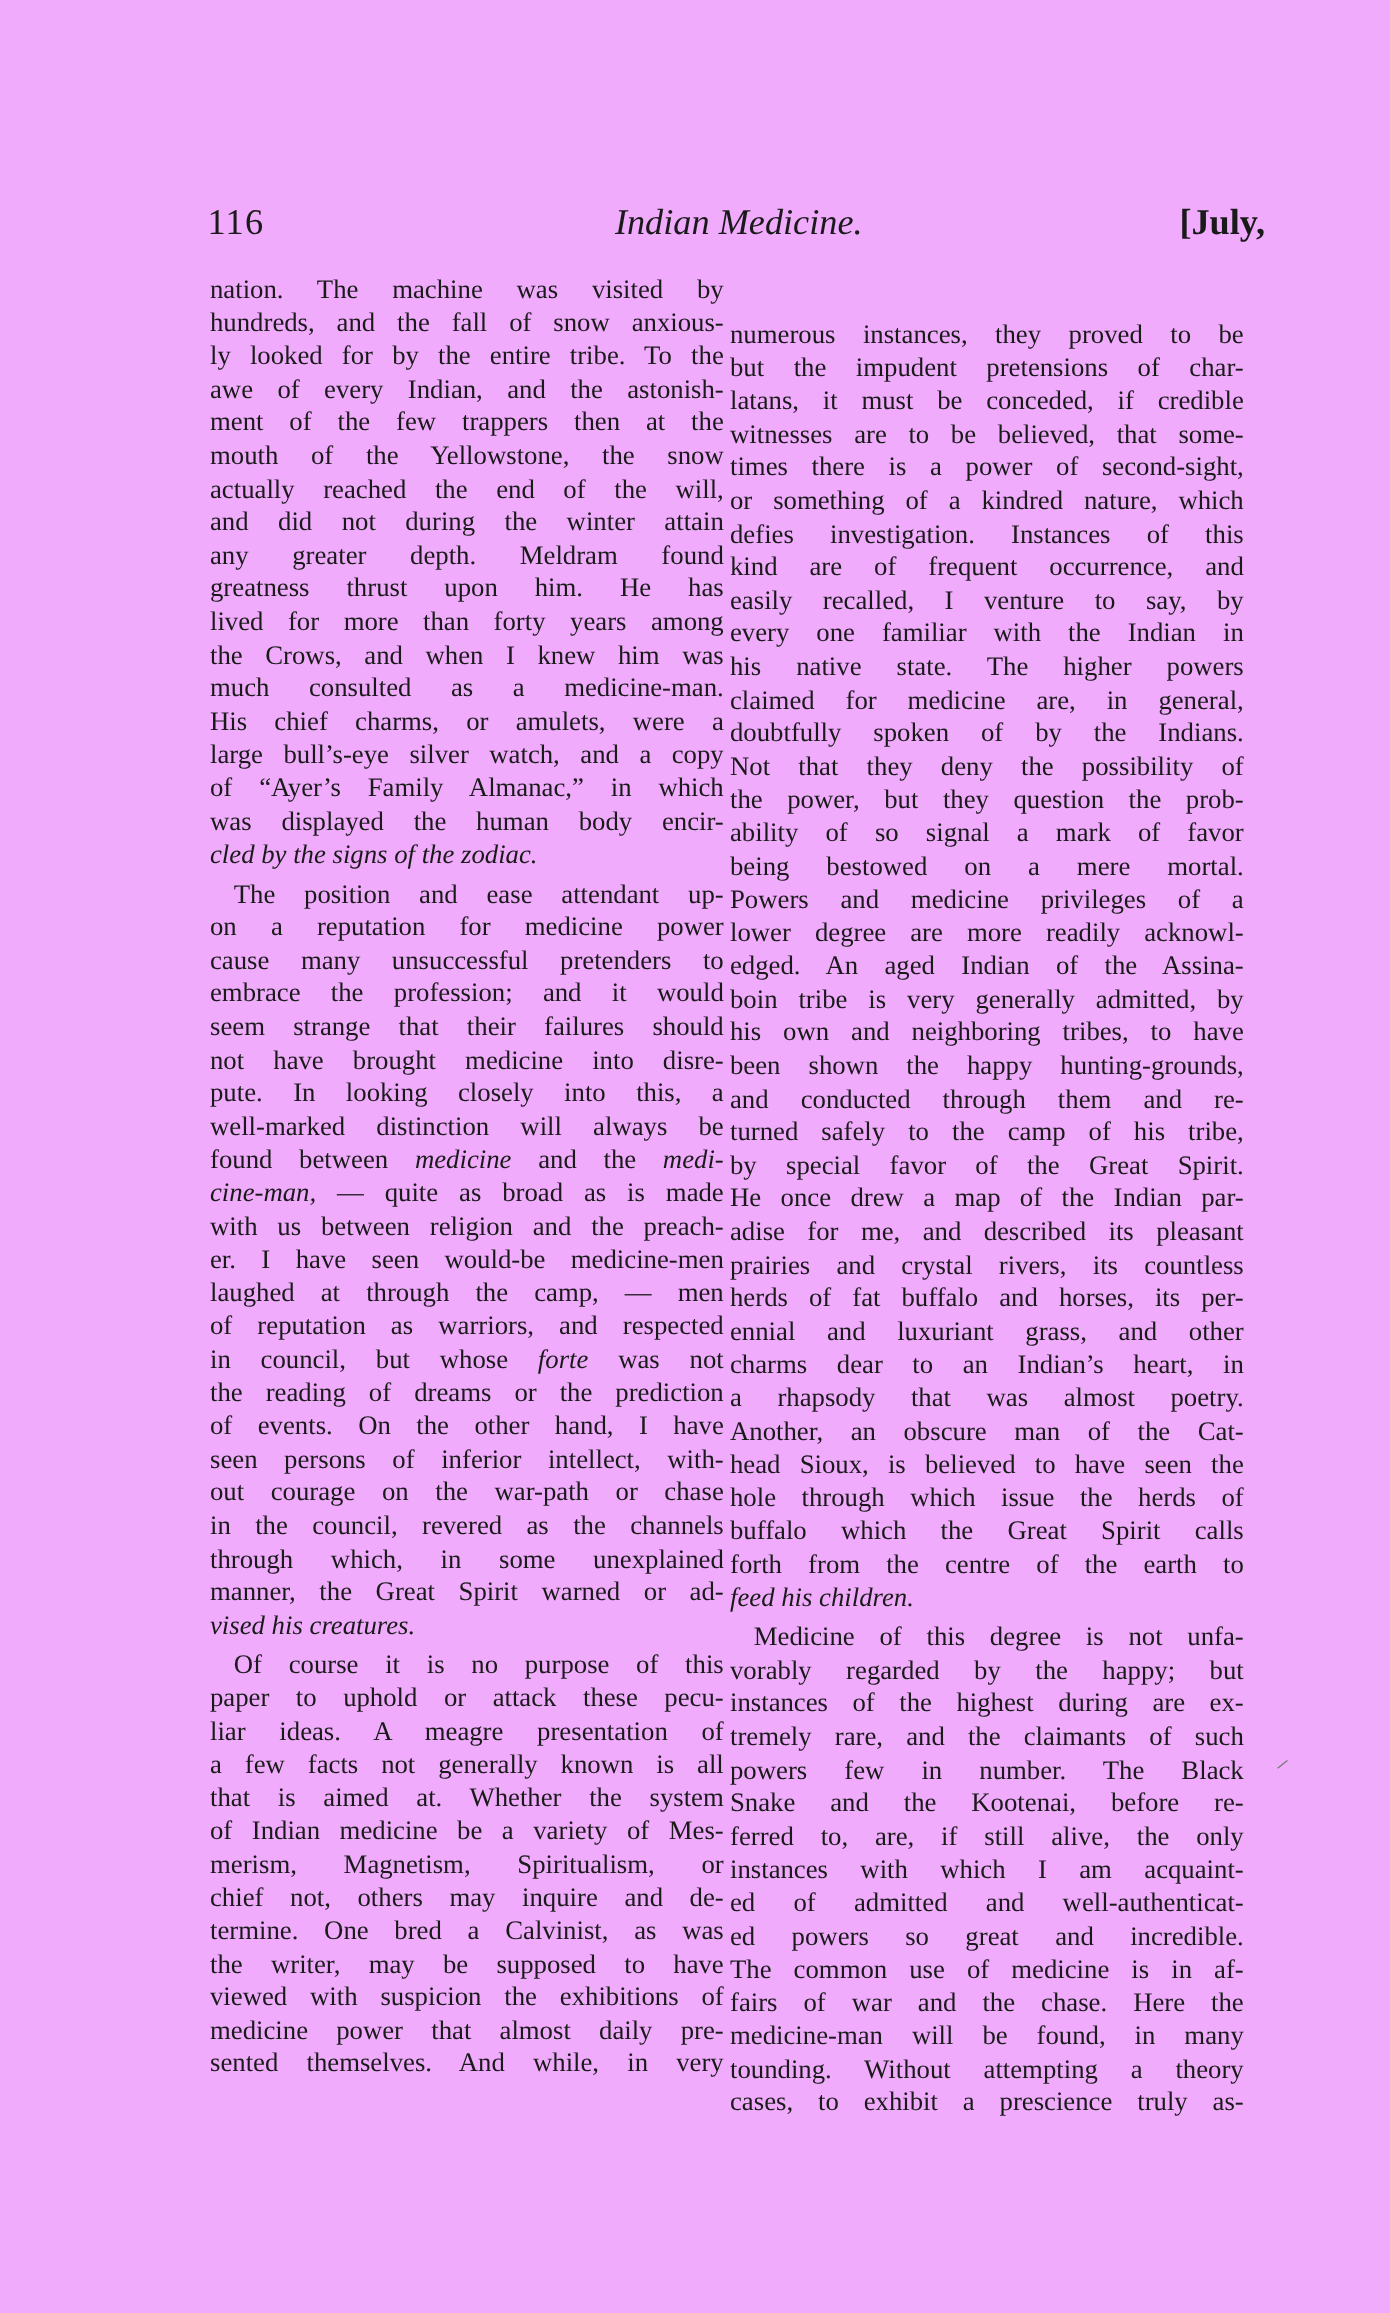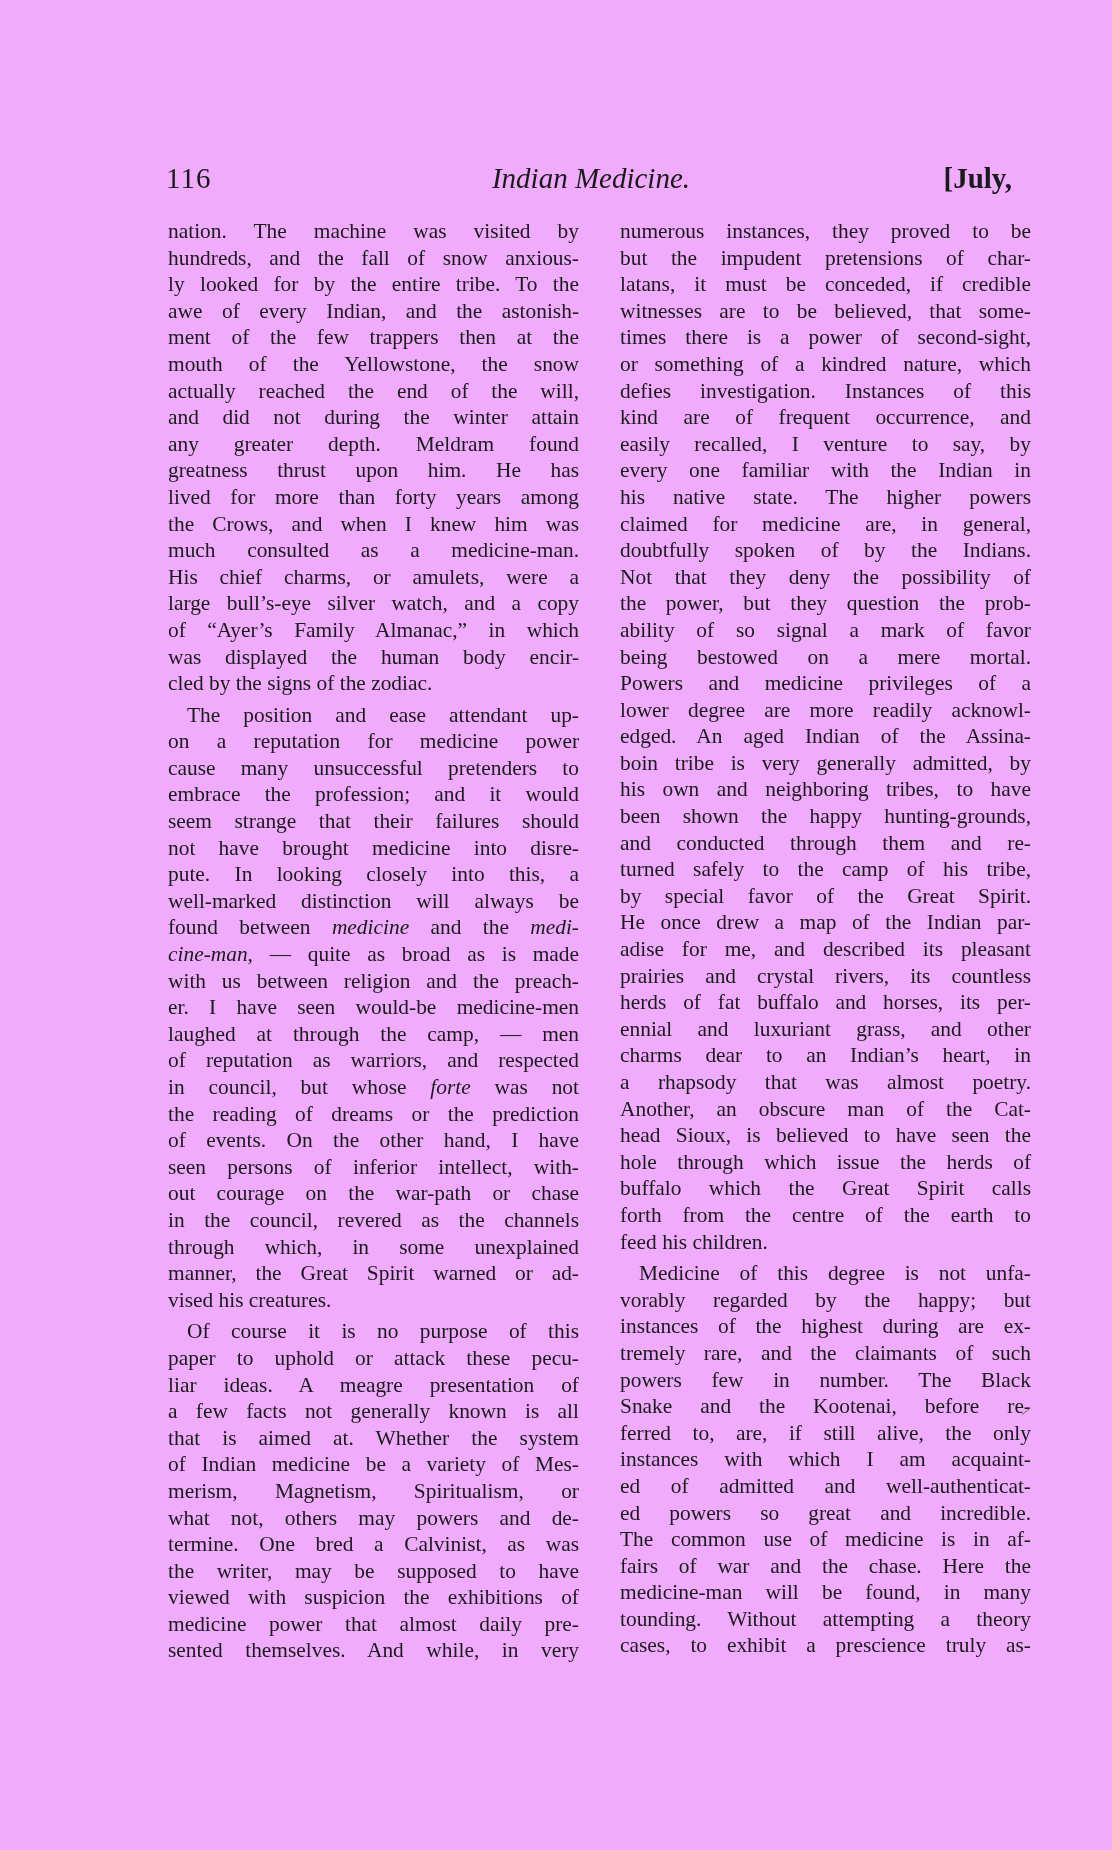--- a/index.html
+++ b/index.html
@@ -52,31 +52,32 @@
     }
     .column {
       position: absolute;
       top: 218px;
       width: 411px;
       font-size: 21.4px;
       line-height: 26.6px;
       text-align: justify;
     }
     .col-left { left: 168px; }
-    .col-right { left: 620px; }
+    .col-right { left: 584px; margin-top: 36px; }
     .line {
       display: block;
       white-space: nowrap;
       text-align: justify;
       text-align-last: justify;
       height: 26.6px;
       overflow: visible;
     }
     .line.last {
       text-align-last: left;
+      font-style: italic;
     }
     .line.indent {
       padding-left: 19px;
     }
     .line.gap {
       margin-top: 5px;
     }
     em { font-style: italic; }
     .margin-mark {
       position: absolute;
@@ -141,21 +142,21 @@
     <span class="line">through which, in some unexplained</span>
     <span class="line">manner, the Great Spirit warned or ad-</span>
     <span class="line last">vised his creatures.</span>
     <span class="line indent gap">Of course it is no purpose of this</span>
     <span class="line">paper to uphold or attack these pecu-</span>
     <span class="line">liar ideas.  A meagre presentation of</span>
     <span class="line">a few facts not generally known is all</span>
     <span class="line">that is aimed at.  Whether the system</span>
     <span class="line">of Indian medicine be a variety of Mes-</span>
     <span class="line">merism, Magnetism, Spiritualism, or</span>
-    <span class="line">what not, others may powers and de-</span>
+    <span class="line">chief not, others may inquire and de-</span>
     <span class="line">termine.  One bred a Calvinist, as was</span>
     <span class="line">the writer, may be supposed to have</span>
     <span class="line">viewed with suspicion the exhibitions of</span>
     <span class="line">medicine power that almost daily pre-</span>
     <span class="line">sented themselves.  And while, in very</span>
   </div>
 
   <div class="column col-right">
     <span class="line">numerous instances, they proved to be</span>
     <span class="line">but the impudent pretensions of char-</span>

